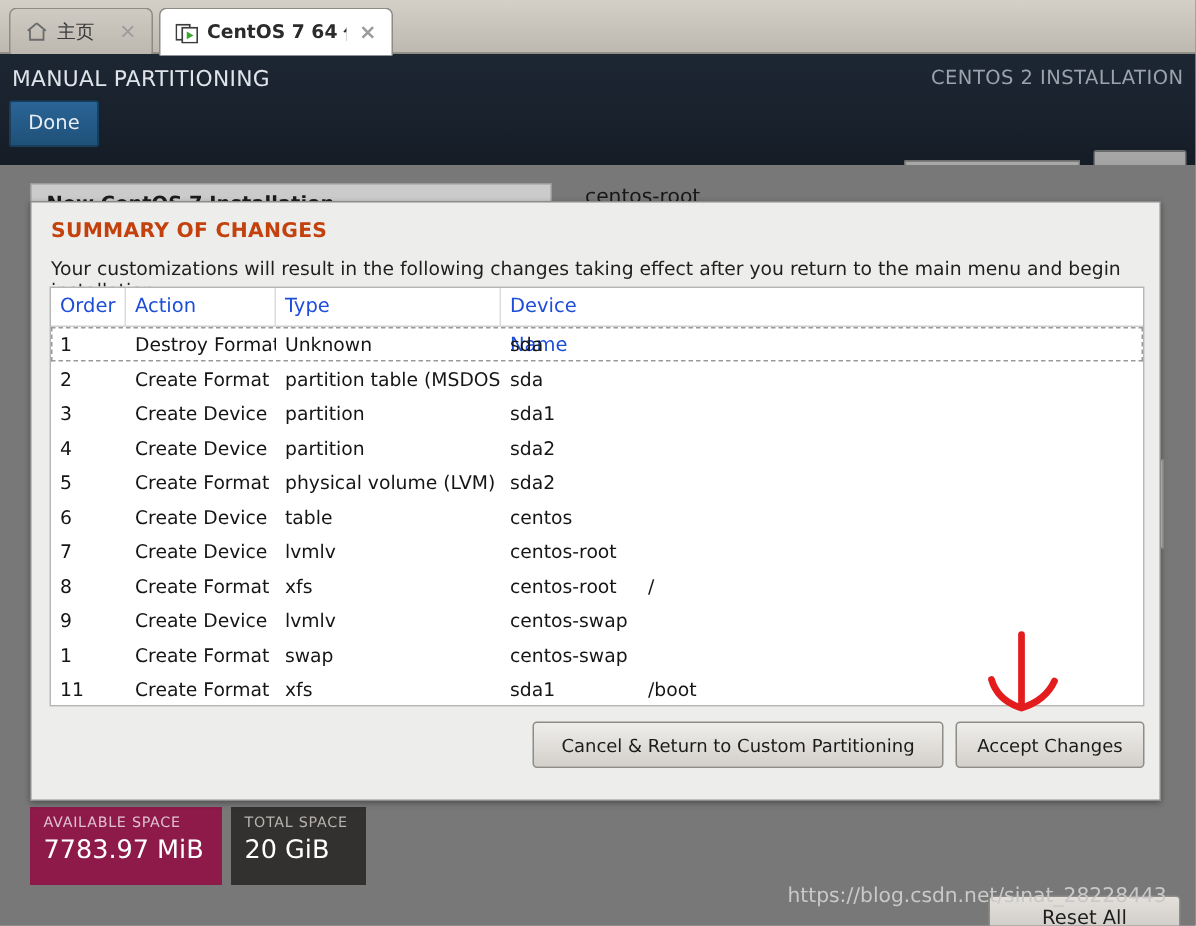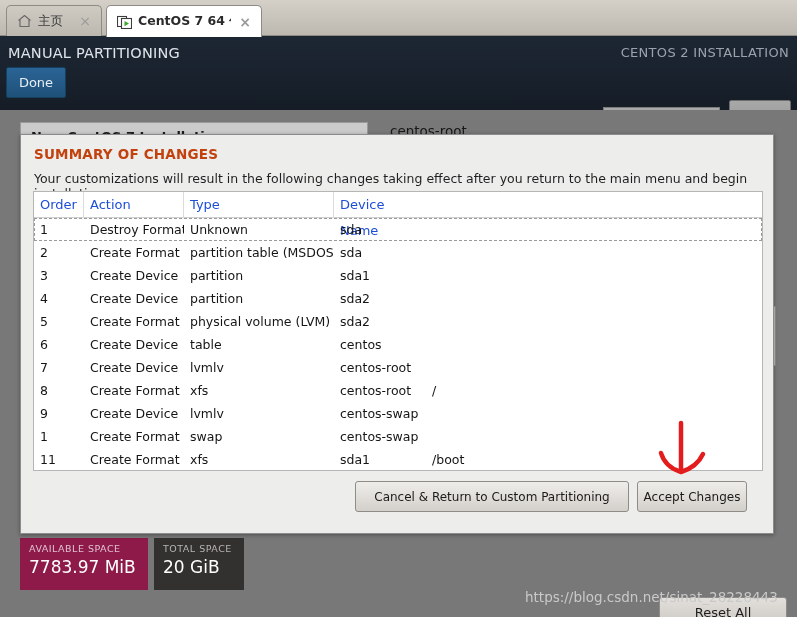--- a/index.html
+++ b/index.html
@@ -191,21 +191,21 @@
   .act-create  { color: #0f7a24; }
 
   .dlg-btn {
     position: absolute; top: 346px; height: 31px;
     background: linear-gradient(#efedea, #d3d0cb);
     border: 1px solid #8f8c88; border-radius: 3px;
     font-size: 12px; color: #1b1b1b;
     display: flex; align-items: center; justify-content: center;
   }
   .btn-cancel { left: 334px; width: 274px; }
-  .btn-accept { left: 616px; width: 110px; }
+  .btn-accept { left: 616px; width: 126px; }
 
   
   .red-arrow {
     position: absolute; left: 648px; top: 420px; width: 70px; height: 68px;
     pointer-events: none;
   }
 </style>
 </head>
 <body>
 

